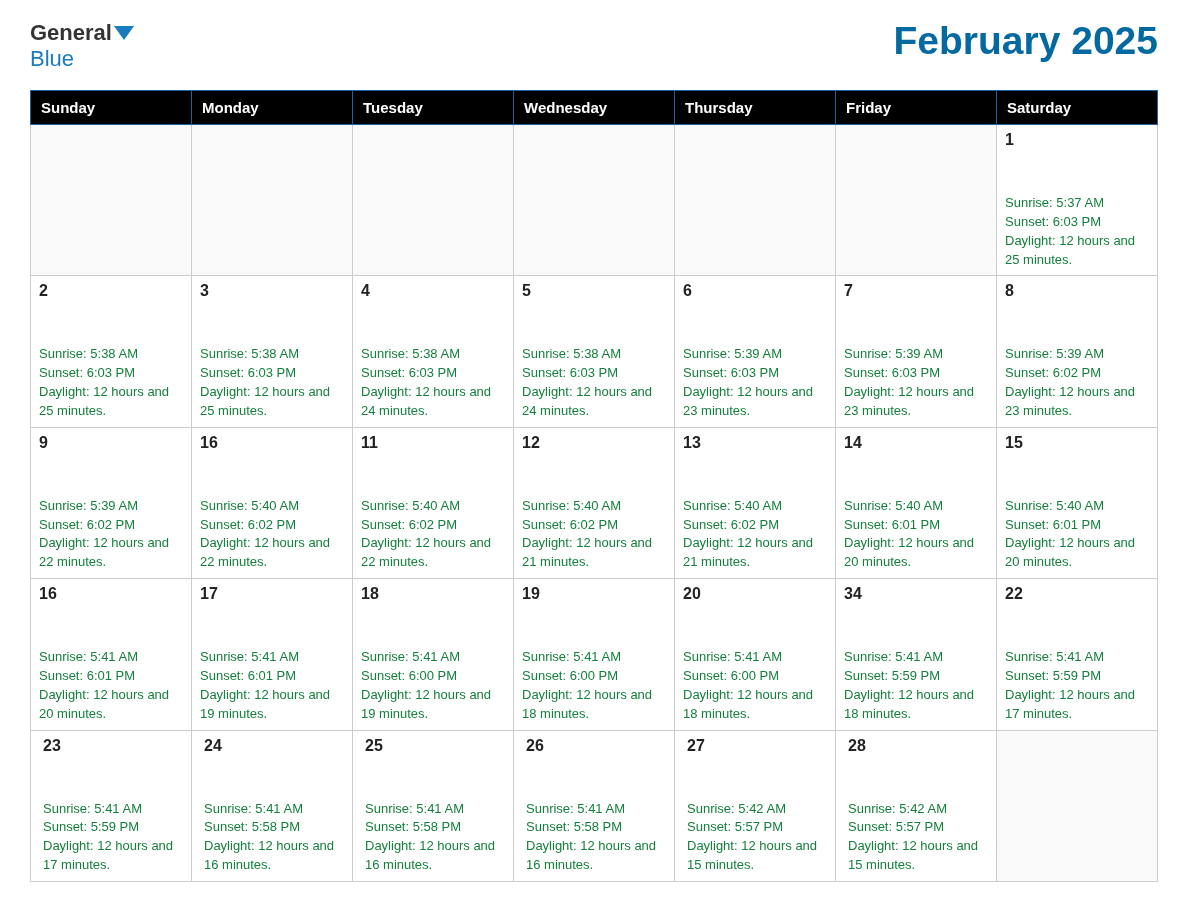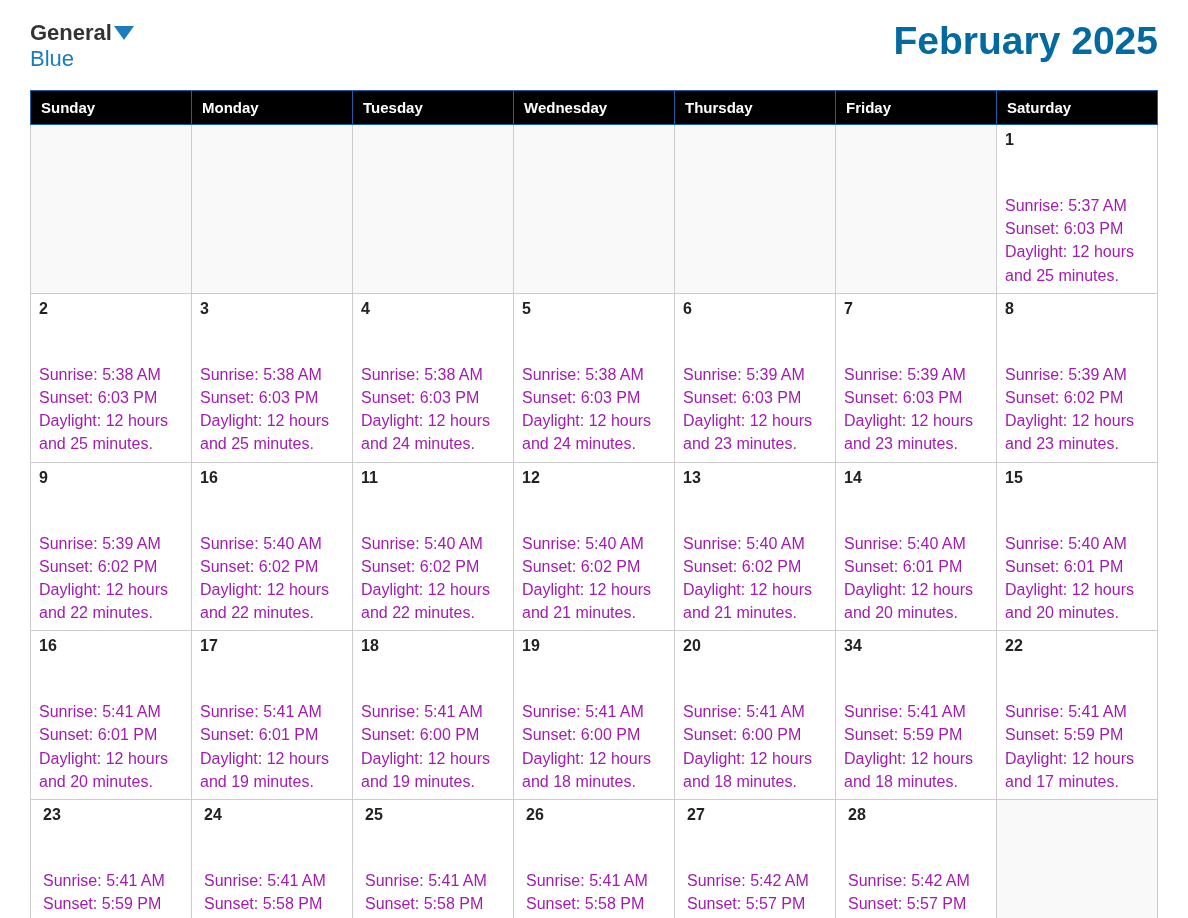--- a/index.html
+++ b/index.html
@@ -81,22 +81,22 @@
       color: #222;
     }
     .day-num {
       font-size: 16px;
       font-weight: bold;
       color: #222;
       display: block;
       margin-bottom: 4px;
     }
     .day-info {
-      font-size: 16px;
-      color: #a21caf;
+      font-size: 13px;
+      color: #15803d;
       line-height: 1.45;
       margin-top: 45px;
     }
     .empty-cell {
       background: #f9f9f9;
     }
     tr td {
       height: 110px;
     }
     tr:last-child td {

